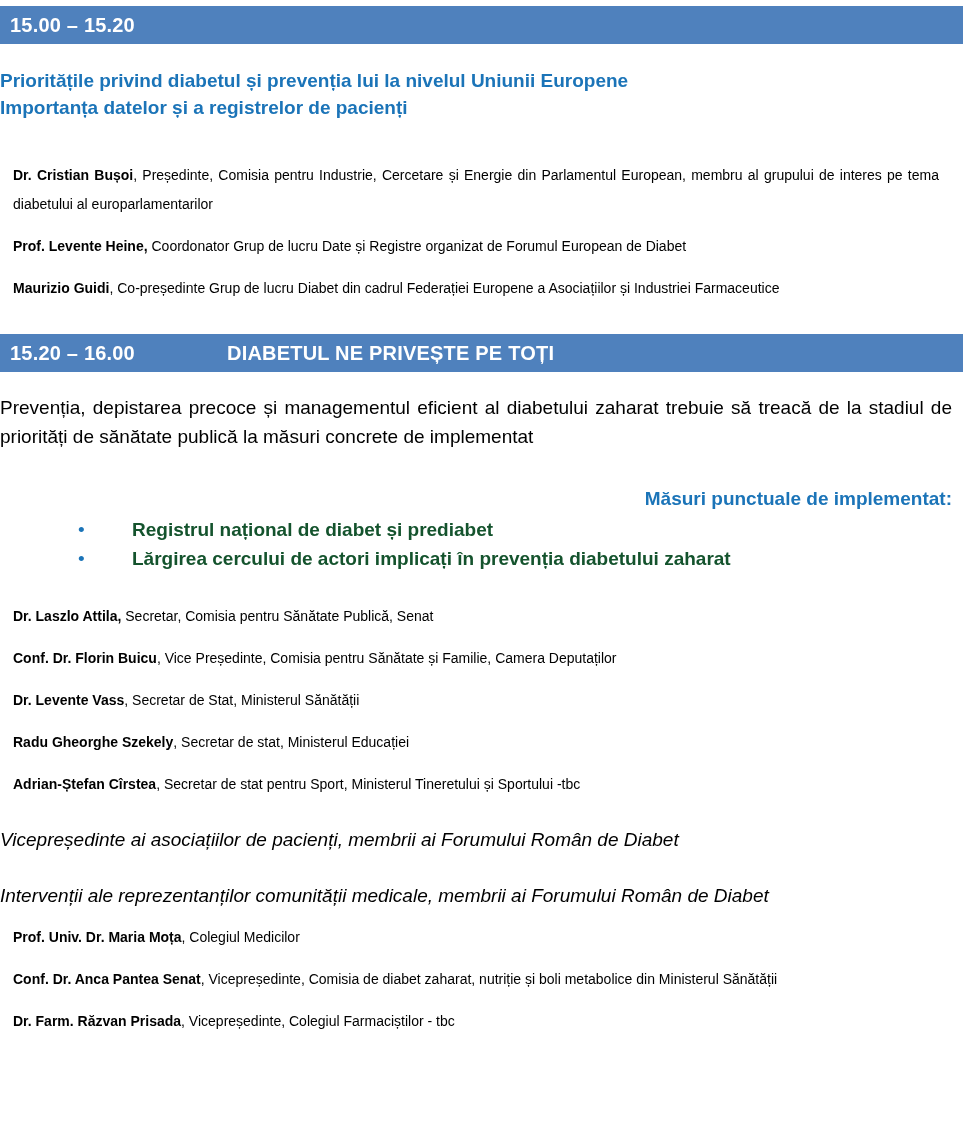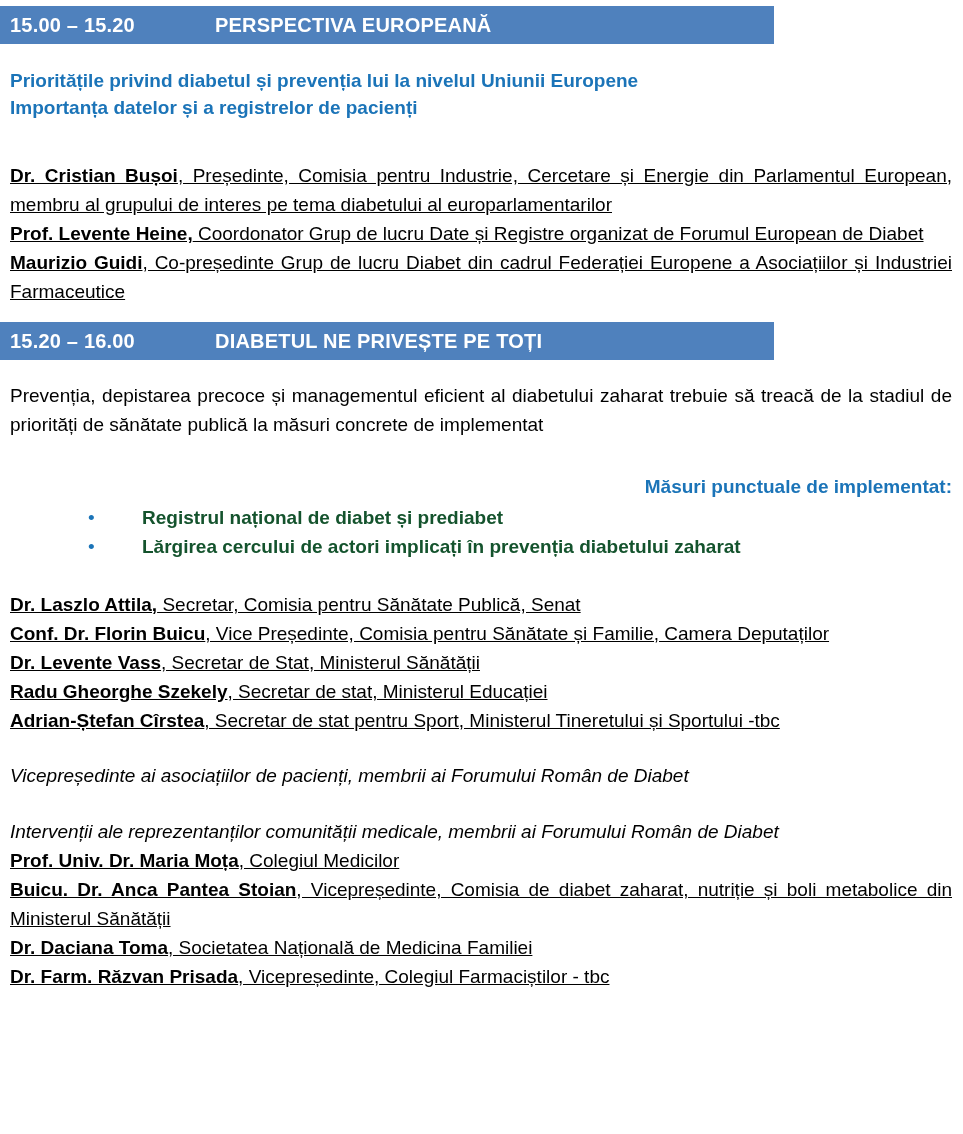--- a/index.html
+++ b/index.html
@@ -5,51 +5,50 @@
   * { box-sizing: border-box; }
   html, body { margin: 0; padding: 0; }
   body {
     width: 963px; height: 1134px;
     background: #ffffff;
     color: #000000;
     font-family: "Liberation Sans", sans-serif;
     overflow: hidden;
   }
   .session-bar {
-    width: 774px; height: 38px;
+    width: 963px; height: 38px;
     background: #4F81BD;
     color: #ffffff;
     display: flex;
     align-items: center;
     padding-left: 10px;
     font-weight: bold;
     font-size: 20px;
   }
   .bar-1 { margin-top: 6px; }
-  .bar-2 { margin-top: 16px; }
+  .bar-2 { margin-top: 31px; gap: 12px; }
   .session-time { width: 205px; flex: none; letter-spacing: 0.2px; }
   .session-title { letter-spacing: 0.2px; }
 
-  .content { padding: 0 11px 0 10px; }
+  .content { padding: 0 11px 0 0; }
 
   .topics { margin-top: 23px; }
   .topic-line {
     color: #1B74B8;
     font-weight: bold;
     font-size: 19px;
     line-height: 27px;
   }
 
   .speakers-1 { margin-top: 40px; }
   .speaker, .official, .rep {
-    margin: 0;
-    font-size: 19px;
+    margin: 13px;
+    font-size: 14px;
     line-height: 29px;
     text-align: justify;
-    text-decoration: underline;
   }
   .speaker b, .official b, .rep b { font-weight: bold; }
 
   .intro {
     margin: 21px 0 0 0;
     font-size: 19px;
     line-height: 29px;
     text-align: justify;
   }
 
@@ -91,21 +90,20 @@
     line-height: 29px;
   }
   .note-patients { margin-top: 26px; }
   .final-block { margin-top: 27px; }
 </style>
 </head>
 <body>
 
 <div class="session-bar bar-1">
   <span class="session-time">15.00 – 15.20</span>
-  <span class="session-title">PERSPECTIVA EUROPEANĂ</span>
 </div>
 
 <div class="content">
   <div class="topics">
     <div class="topic-line">Prioritățile privind diabetul și prevenția lui la nivelul Uniunii Europene</div>
     <div class="topic-line">Importanța datelor și a registrelor de pacienți</div>
   </div>
 
   <div class="speakers-1">
     <p class="speaker"><b>Dr. Cristian Bușoi</b><span>, Președinte, Comisia pentru Industrie, Cercetare și Energie din Parlamentul European, membru al grupului de interes pe tema diabetului al europarlamentarilor</span></p>
@@ -134,17 +132,16 @@
     <p class="official"><b>Dr. Levente Vass</b><span>, Secretar de Stat, Ministerul Sănătății</span></p>
     <p class="official"><b>Radu Gheorghe Szekely</b><span>, Secretar de stat, Ministerul Educației</span></p>
     <p class="official"><b>Adrian-Ștefan Cîrstea</b><span>, Secretar de stat pentru Sport, Ministerul Tineretului și Sportului -tbc</span></p>
   </div>
 
   <p class="note note-patients">Vicepreședinte ai asociațiilor de pacienți, membrii ai Forumului Român de Diabet</p>
 
   <div class="final-block">
     <p class="note">Intervenții ale reprezentanților comunității medicale, membrii ai Forumului Român de Diabet</p>
     <p class="rep"><b>Prof. Univ. Dr. Maria Moța</b><span>, Colegiul Medicilor</span></p>
-    <p class="rep"><b>Buicu. Dr. Anca Pantea Stoian</b><span>, Vicepreședinte, Comisia de diabet zaharat, nutriție și boli metabolice din Ministerul Sănătății</span></p>
-    <p class="rep"><b>Dr. Daciana Toma</b><span>, Societatea Națională de Medicina Familiei</span></p>
+    <p class="rep"><b>Conf. Dr. Anca Pantea Senat</b><span>, Vicepreședinte, Comisia de diabet zaharat, nutriție și boli metabolice din Ministerul Sănătății</span></p>
     <p class="rep"><b>Dr. Farm. Răzvan Prisada</b><span>, Vicepreședinte, Colegiul Farmaciștilor - tbc</span></p>
   </div>
 </div>
 
 </body></html>

